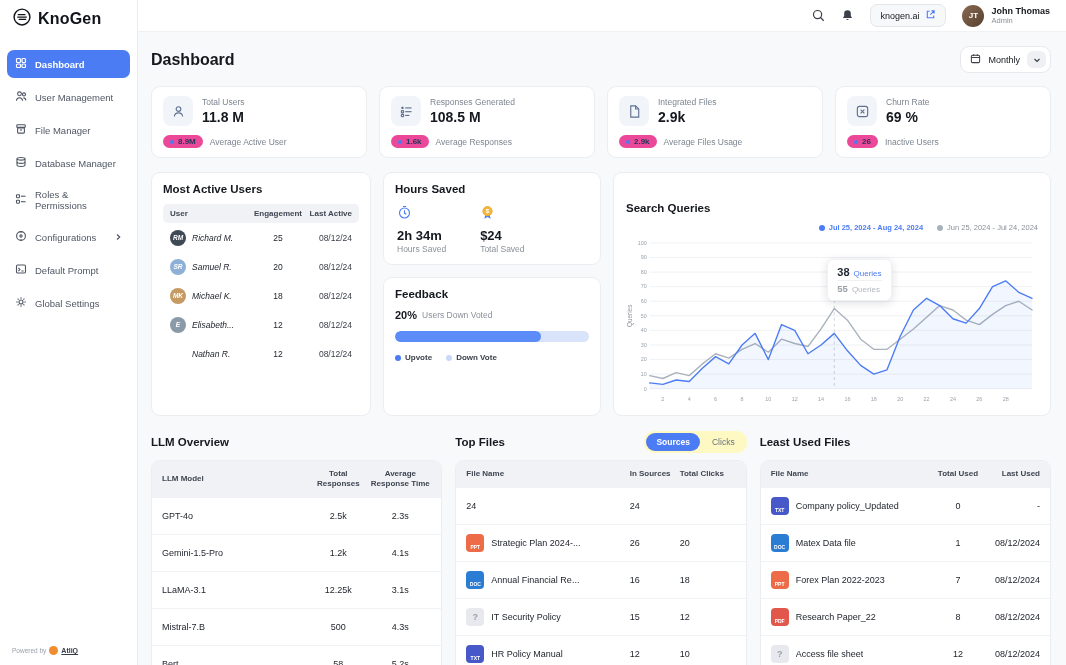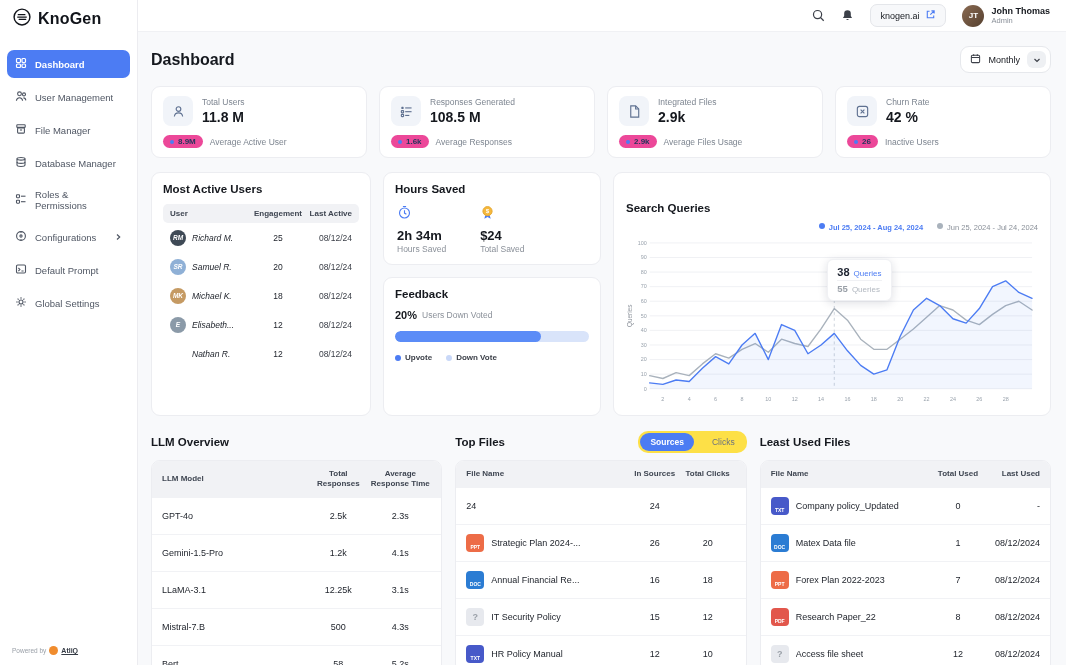--- a/index.html
+++ b/index.html
@@ -90,21 +90,21 @@
   .fb-pct { font-size:11px; font-weight:bold; color:#15181e; }
   .fb-bar { margin-top:10px; height:11px; border-radius:6px; background:#d9e4fa; overflow:hidden; }
   .fb-fill { height:100%; background:#5b8cf7; border-radius:6px; }
   .fb-legend { display:flex; gap:14px; margin-top:11px; font-size:8px; color:#3c4049; font-weight:bold; }
   .lg-item { display:flex; align-items:center; gap:4px; }
   .lg-dot { width:6px; height:6px; border-radius:50%; }
 
   .chart-card { padding:10px 12px; }
   .chart-head { display:flex; justify-content:space-between; align-items:center; }
   .chart-legend { display:flex; gap:14px; font-size:7.5px; }
-  .cl-item { display:flex; align-items:flex-start; gap:4px;margin-top:40px; }
+  .cl-item { display:flex; align-items:center; gap:4px;margin-top:40px; }
   .cl-blue { color:#4c7cf3; font-weight:bold; } .cl-gray { color:#8a9099; }
   .chart-wrap { position:relative; margin-top:3px; }
   #queries-svg { display:block; width:100%; }
   #queries-svg .tk { font-size:5.5px; fill:#9aa3ad; font-family:"Liberation Sans",sans-serif; }
   #queries-svg .al { font-size:6.5px; fill:#8a9099; font-family:"Liberation Sans",sans-serif; }
   .chart-tip { position:absolute; top:24px; background:#fff; border-radius:6px; padding:4px 9px;
                box-shadow:0 2px 10px rgba(20,30,60,.14); border:1px solid #f0f1f4; white-space:nowrap; }
   .tt-row { display:flex; align-items:baseline; gap:4px; padding:2px 0; }
   .tt-row + .tt-row { border-top:1px solid #f0f1f4; }
   .tt-v1 { font-size:11px; font-weight:bold; color:#1d2330; }
@@ -117,33 +117,33 @@
   .sec-head { display:flex; justify-content:space-between; align-items:center; height:22px; margin-bottom:7px; }
   .table-card { overflow:hidden; }
   .t-head { display:grid; background:#f1f2f5; padding:8px 10px; font-size:8px; font-weight:bold;
             color:#3f4652; line-height:1.25; align-items:center; }
   .t-row { display:grid; padding:0 10px; align-items:center; height:37px;
            border-top:1px solid #f1f2f5; font-size:9px; color:#22262e; }
   .llm-grid { grid-template-columns:1fr 62px 62px; }
   .llm-grid > :nth-child(2) { text-align:center; }
   .llm-grid > :nth-child(3) { text-align:center; }
   .tf-grid { grid-template-columns:1fr 50px 56px; }
-  .tf-grid > :nth-child(2), .tf-grid > :nth-child(3) { text-align:center; }
+  .tf-grid > :nth-child(2), .tf-grid > :nth-child(3) { text-align:left; }
   .lu-grid { grid-template-columns:1fr 48px 58px; }
   .lu-grid > :nth-child(2) { text-align:center; }
   .lu-grid > :nth-child(3) { text-align:right; }
   .file-cell { display:flex; align-items:center; gap:7px; min-width:0; }
   .file-name { overflow:hidden; text-overflow:ellipsis; white-space:nowrap; }
   .fic { width:18px; height:18px; border-radius:4px; color:#fff; font-size:5px; font-weight:bold;
          display:flex; align-items:flex-end; justify-content:center; padding-bottom:2px; flex:0 0 auto; }
   .fic.pdf { background:#e2574c; } .fic.ppt { background:#ed6c47; }
   .fic.doc { background:#2b7cd3; } .fic.txt { background:#4759c9; }
   .fic.unk { background:#e7e9ee; color:#9aa0a8; font-size:9px; align-items:center; padding-bottom:0; }
 
-  .toggle { background:#fde047; border-radius:10px; padding:2px; display:flex; gap:8px; }
+  .toggle { background:#fef9c3; border-radius:10px; padding:2px; display:flex; gap:2px; }
   .tg { border:none; background:transparent; font-size:8.5px; color:#6b7280; padding:4px 10px;
         border-radius:9px; font-family:inherit; cursor:pointer; }
   .tg.active { background:#4c7cf3; color:#fff; font-weight:bold; }
 </style>
 </head>
 <body>
 
 <div class="app">
 
   <aside class="sidebar">
@@ -355,21 +355,21 @@
       <div class="card stat-card">
         <div class="stat-top">
           <span class="stat-ico">
               <svg width="15" height="15" viewBox="0 0 16 16" fill="none" stroke="#5f7191" stroke-width="1.2">
                 <rect x="2.5" y="2.5" width="11" height="11" rx="2.2"></rect>
                 <path d="M6 6l4 4M10 6l-4 4"></path>
               </svg>
             </span>
           <span>
             <div class="stat-label">Churn Rate</div>
-            <div class="stat-value">42 %</div>
+            <div class="stat-value">69 %</div>
           </span>
         </div>
         <div class="stat-bottom">
           <span class="badge">
               <span class="bdot"></span>
               <span>26</span>
             </span>
           <span class="badge-label">Inactive Users</span>
         </div>
       </div>

